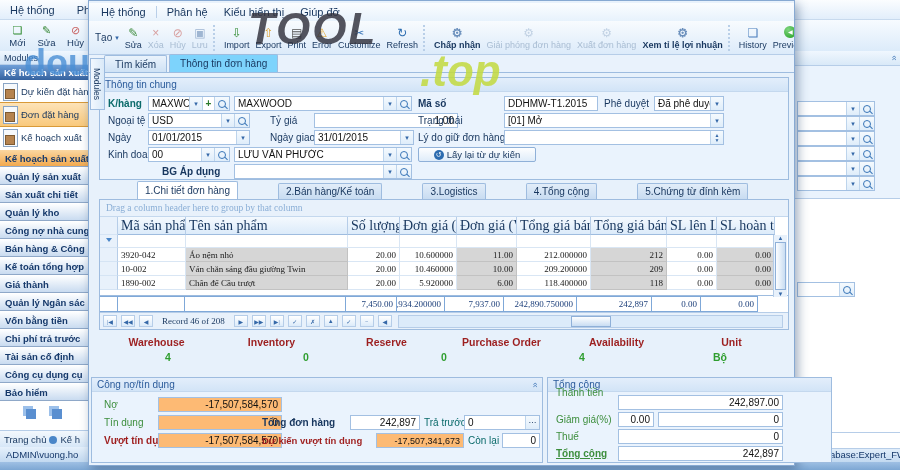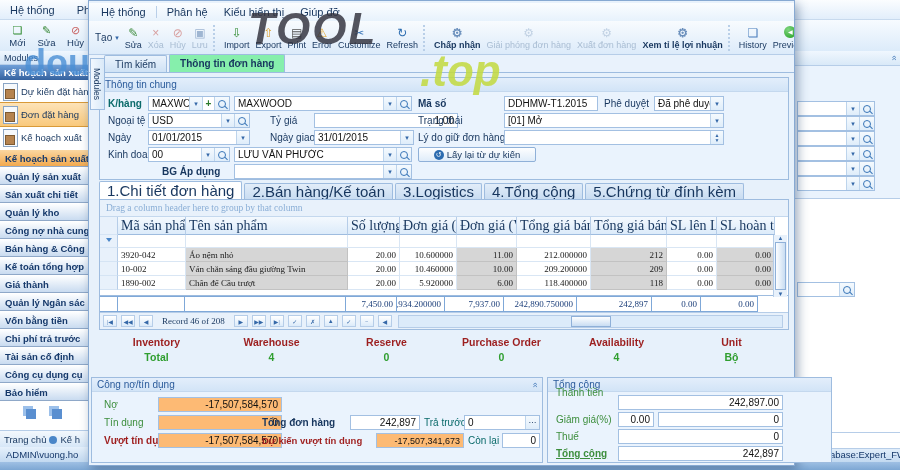--- a/index.html
+++ b/index.html
@@ -94,35 +94,35 @@
   .gear.dis{color:#c2d2e4;}
   .circ{width:12px;height:12px;border-radius:50%;background:radial-gradient(circle at 35% 30%,#7fd67f,#1f9c1f);
        color:#fff;font-size:6px;display:flex;align-items:center;justify-content:center;}
   .vtab{position:absolute;left:1px;top:57px;width:13px;height:50px;z-index:3;
        background:linear-gradient(90deg,#f2f8fe,#d9e9f8);border:1px solid #9ebcdf;
        display:flex;align-items:center;justify-content:center;}
   .vtab span{transform:rotate(90deg);font-size:8.5px;white-space:nowrap;color:#17365e;}
   .win-tabs{position:absolute;left:15px;top:54px;right:0;height:17px;display:flex;gap:2px;align-items:flex-end;}
   .wtab{height:16px;padding:0 10px;font-size:10px;background:linear-gradient(#eaf3fc,#cfe2f5);
        border:1px solid #9ebcdf;border-bottom:none;border-radius:2px 2px 0 0;display:flex;align-items:center;}
-  .wtab.act{background:#86efac;height:17px;font-weight:bold;}
+  .wtab.act{background:#7dd3fc;height:17px;}
   .win-content{position:absolute;left:0;top:71px;right:0;bottom:2px;background:#e7f1fb;border-top:1px solid #9ebcdf;}
   .gbox{position:absolute;background:#eaf3fd;border:1px solid #9ebcdf;box-sizing:border-box;}
   .gbox-h{height:13px;background:linear-gradient(#e3eefb,#d2e4f7);border-bottom:1px solid #c4d8ee;
        color:#2b5b9b;font-size:10px;display:flex;align-items:center;justify-content:space-between;padding:0 5px;}
   .coll{color:#4a7ebc;font-size:9px;display:inline-block;transform:rotate(-90deg);}
   .btn{position:absolute;height:15px;box-sizing:border-box;background:linear-gradient(#fdfeff,#dfecf9);
        border:1px solid #8fb0d8;border-radius:2px;display:flex;align-items:center;gap:3px;
        font-size:9.5px;color:#17365e;padding:0 4px;justify-content:center;}
   .clock{width:10px;height:10px;border-radius:50%;background:#2c6cb0;color:#fff;font-size:7px;
        display:flex;align-items:center;justify-content:center;flex:none;}
   
   .dtabs{position:absolute;left:10px;top:181px;right:6px;height:17px;display:flex;gap:2px;align-items:flex-end;}
-  .dtab{height:15px;padding:0 7px;font-size:15px;background:linear-gradient(#e2edf9,#c8dcf1);
-       border:1px solid #9ebcdf;border-bottom:none;border-radius:2px 2px 0 0;display:flex;align-items:center;color:#17365e;}
+  .dtab{height:15px;padding:0 7px;font-size:10px;background:linear-gradient(#e2edf9,#c8dcf1);
+       border:1px solid #9ebcdf;border-bottom:none;border-radius:2px 2px 0 0;display:flex;align-items:center;color:#17365e;margin-left:38px;}
   .dtab.act{background:#fff;height:17px;}
   .grid{position:absolute;left:10px;top:198px;width:690px;height:131px;background:#fff;
        border:1px solid #9ebcdf;box-sizing:border-box;display:flex;flex-direction:column;overflow:hidden;font-family:Liberation Serif, serif;}
   .gb-bar{height:16px;flex:none;background:#e8f1fb;border-bottom:1px solid #c4d8ee;color:#8aaed6;
        font-size:9.5px;display:flex;align-items:center;padding-left:6px;}
   .ghdr{display:flex;height:18px;flex:none;}
   .gh{background:linear-gradient(#f4f9fe,#dcebfa);border-right:1px solid #b6cde8;border-bottom:1px solid #9ebcdf;
        font-size:14px;color:#17365e;display:flex;align-items:center;padding:0 3px;box-sizing:border-box;
        overflow:hidden;white-space:nowrap;flex:none;}
   .grow{display:flex;height:14px;flex:none;}
@@ -610,29 +610,28 @@
       </div>
       <div class="vscroll">
         <span>▲</span>
         <div class="vthumb"></div>
         <span>▼</span>
       </div>
     </div>
 
     <div class="stock">
       <div class="srow">
+        <div class="scol sh">Warehouse</div>
         <div class="scol sh">Inventory</div>
-        <div class="scol sh">Warehouse</div>
         <div class="scol sh">Reserve</div>
         <div class="scol sh">Purchase Order</div>
         <div class="scol sh">Availability</div>
         <div class="scol sh">Unit</div>
       </div>
       <div class="srow">
-        <div class="scol sv">Total</div>
         <div class="scol sv">4</div>
         <div class="scol sv">0</div>
         <div class="scol sv">0</div>
         <div class="scol sv">4</div>
         <div class="scol sv">Bộ</div>
       </div>
     </div>
 
     <div class="gbox" style="left:2px;top:376px;width:452px;height:86px">
       <div class="gbox-h">

